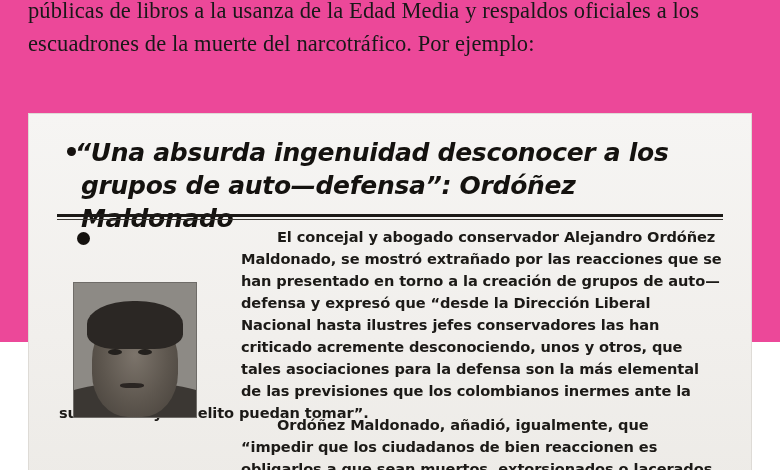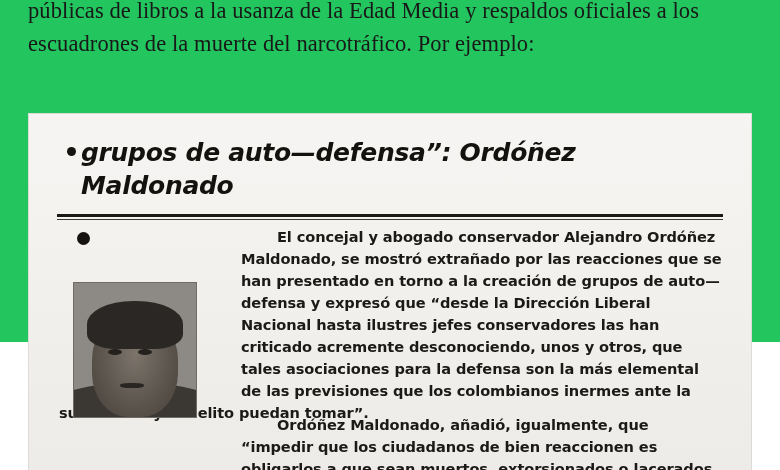--- a/index.html
+++ b/index.html
@@ -12,21 +12,21 @@
     height: 470px;
     overflow: hidden;
     font-family: "Liberation Serif", serif;
     color: #1a1a1a;
   }
 
   .page {
     position: relative;
     width: 780px;
     height: 342px;
-    background: #22c55e;
+    background: #ec4899;
   }
 
   
   .article-text {
     position: absolute;
     left: 28px;
     top: -6px;
     width: 724px;
     font-family: "Liberation Serif", serif;
     font-size: 22.5px;
@@ -222,20 +222,21 @@
   <div class="article-text">
     <p>públicas de libros a la usanza de la Edad Media y respaldos oficiales a los escuadrones de la muerte del narcotráfico. Por ejemplo:</p>
   </div>
 
   <div class="clipping">
     <div class="clip-inner">
 
       <div class="headline-bullet"></div>
 
       <div class="headline">
+        <span class="l1">“Una absurda ingenuidad desconocer a los</span>
         <span class="l2">grupos de auto—defensa”: Ordóñez Maldonado</span>
       </div>
 
       <div class="rule"></div>
       <div class="rule2"></div>
 
       <div class="lead-bullet"></div>
 
       <div class="clip-body">
         <div style="float: left; width: 182px; height: 136px; margin: 34px 0px 0px;"></div>

